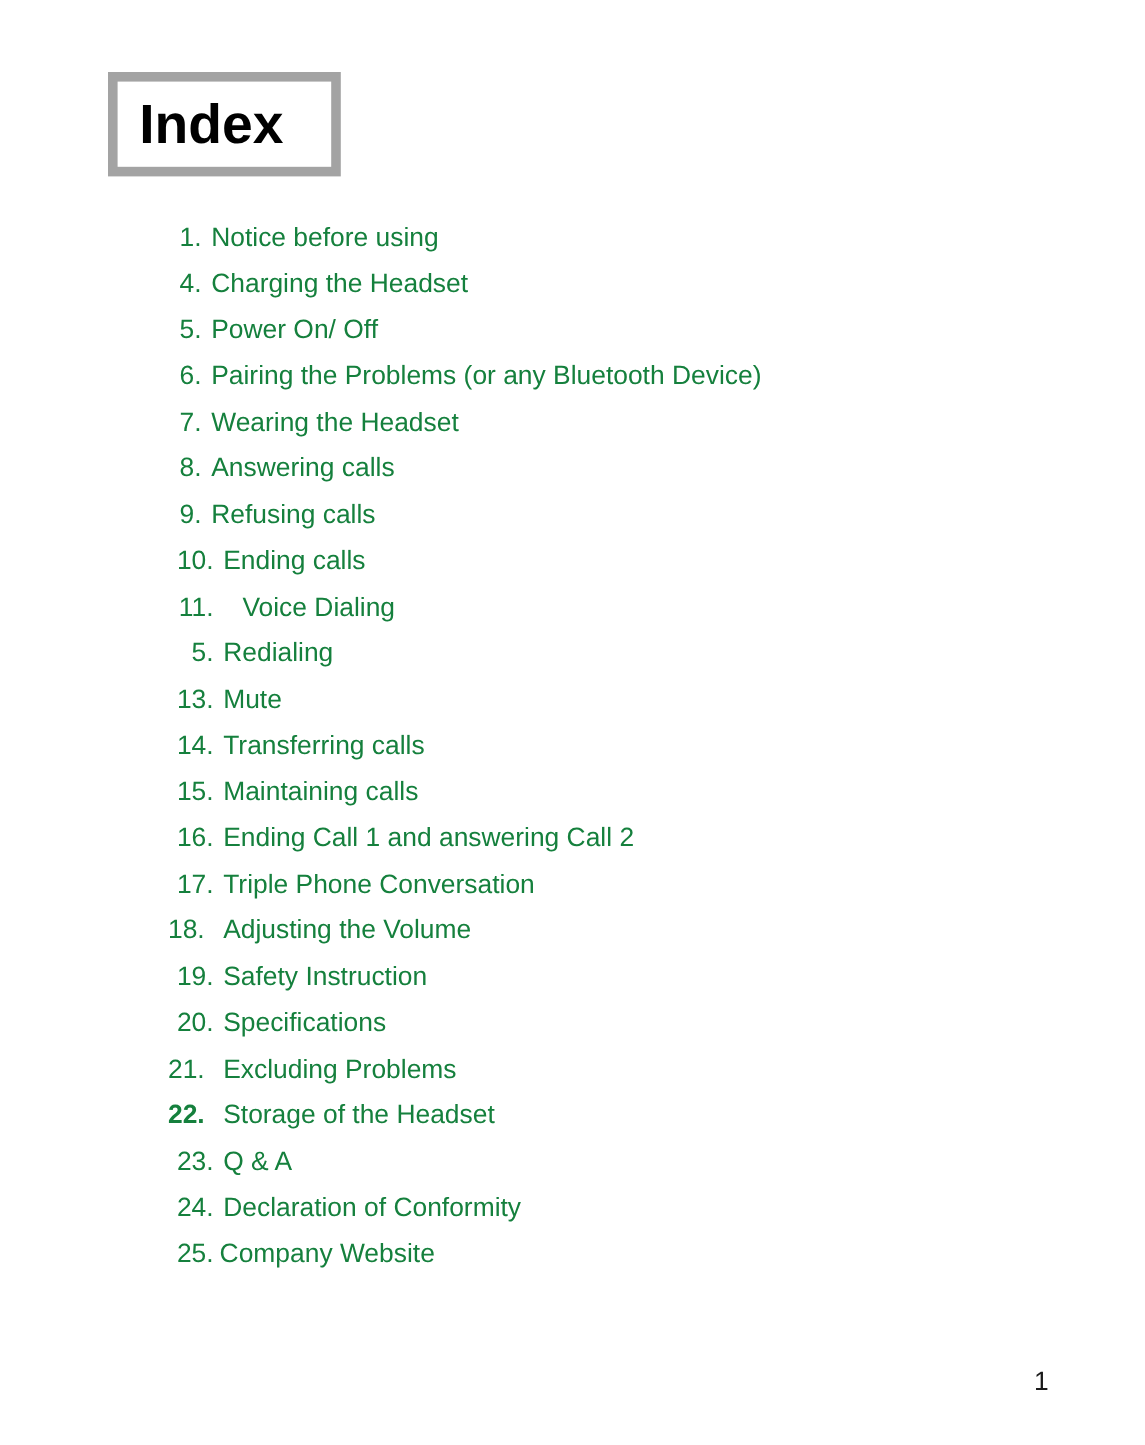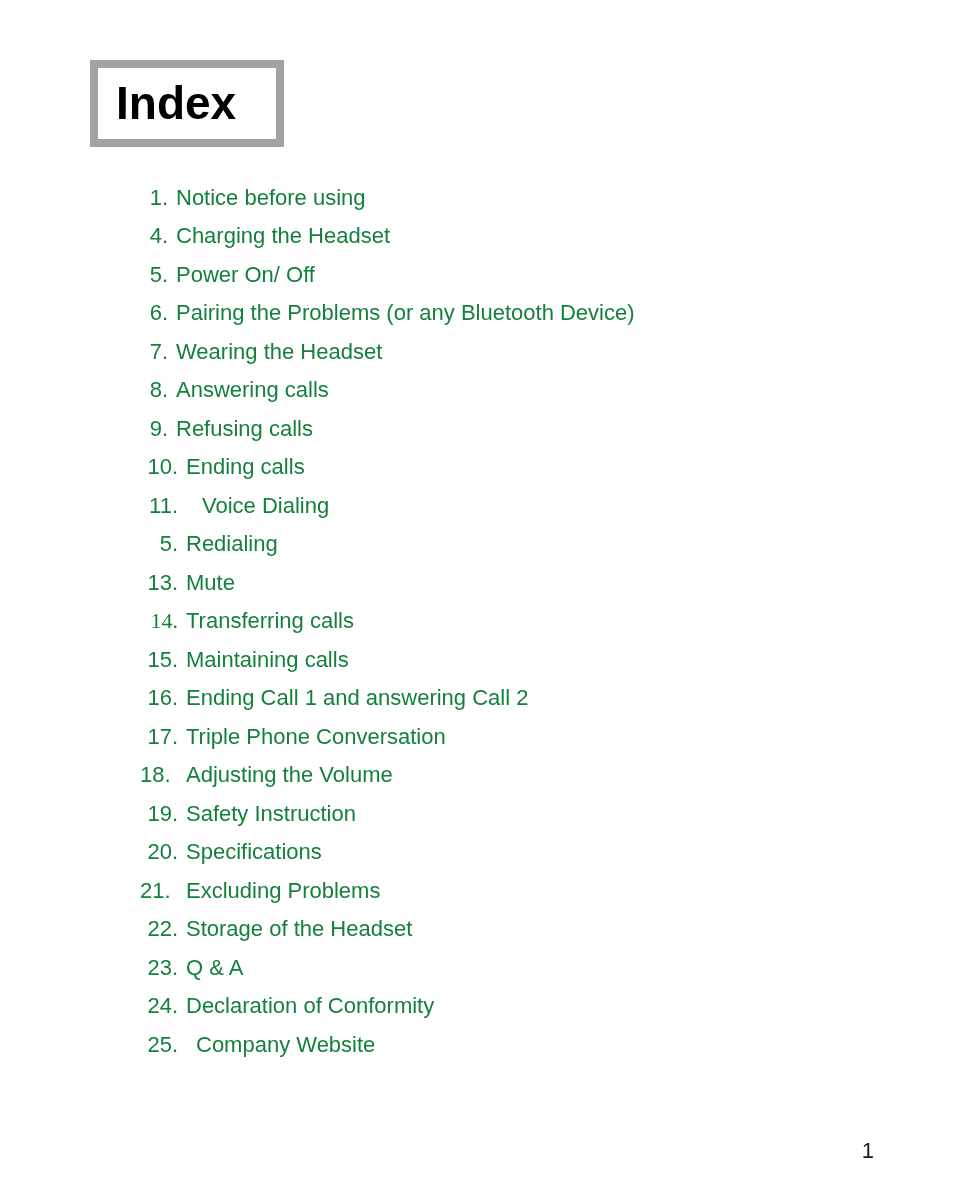--- a/index.html
+++ b/index.html
@@ -77,29 +77,29 @@
       <li><span style="display: inline-block; width: 28px; text-align: right; margin-right: 8px;">4.</span><span>Charging the Headset</span></li>
       <li><span style="display: inline-block; width: 28px; text-align: right; margin-right: 8px;">5.</span><span>Power On/ Off</span></li>
       <li><span style="display: inline-block; width: 28px; text-align: right; margin-right: 8px;">6.</span><span>Pairing the Problems (or any Bluetooth Device)</span></li>
       <li><span style="display: inline-block; width: 28px; text-align: right; margin-right: 8px;">7.</span><span>Wearing the Headset</span></li>
       <li><span style="display: inline-block; width: 28px; text-align: right; margin-right: 8px;">8.</span><span>Answering calls</span></li>
       <li><span style="display: inline-block; width: 28px; text-align: right; margin-right: 8px;">9.</span><span>Refusing calls</span></li>
       <li><span style="display: inline-block; width: 38px; text-align: right; margin-right: 8px;">10.</span><span>Ending calls</span></li>
       <li><span style="display: inline-block; width: 38px; text-align: right; margin-right: 24px;">11.</span><span>Voice Dialing</span></li>
       <li><span style="display: inline-block; width: 38px; text-align: right; margin-right: 8px;">5.</span><span>Redialing</span></li>
       <li><span style="display: inline-block; width: 38px; text-align: right; margin-right: 8px;">13.</span><span>Mute</span></li>
-      <li><span style="display: inline-block; width: 38px; text-align: right; margin-right: 8px; font-family: Liberation Serif, serif;">14.</span><span>Transferring calls</span></li>
+      <li><span style="display: inline-block; width: 38px; text-align: right; margin-right: 8px;">14.</span><span>Transferring calls</span></li>
       <li><span style="display: inline-block; width: 38px; text-align: right; margin-right: 8px;">15.</span><span>Maintaining calls</span></li>
       <li><span style="display: inline-block; width: 38px; text-align: right; margin-right: 8px;">16.</span><span>Ending Call 1 and answering Call 2</span></li>
       <li><span style="display: inline-block; width: 38px; text-align: right; margin-right: 8px;">17.</span><span>Triple Phone Conversation</span></li>
       <li><span style="display: inline-block; width: 38px; text-align: left; margin-right: 8px;">18.</span><span>Adjusting the Volume</span></li>
       <li><span style="display: inline-block; width: 38px; text-align: right; margin-right: 8px;">19.</span><span>Safety Instruction</span></li>
       <li><span style="display: inline-block; width: 38px; text-align: right; margin-right: 8px;">20.</span><span>Specifications</span></li>
       <li><span style="display: inline-block; width: 38px; text-align: left; margin-right: 8px;">21.</span><span>Excluding Problems</span></li>
-      <li><span style="display: inline-block; width: 38px; text-align: right; margin-right: 8px;">22.</span><span>Storage of the Headset</span></li>
+      <li><span style="display: inline-block; width: 38px; margin-right: 8px; font-weight: bold;">22.</span><span>Storage of the Headset</span></li>
       <li><span style="display: inline-block; width: 38px; text-align: right; margin-right: 8px;">23.</span><span>Q &amp; A</span></li>
       <li><span style="display: inline-block; width: 38px; text-align: right; margin-right: 8px;">24.</span><span>Declaration of Conformity</span></li>
-      <li><span style="display: inline-block; width: 38px; text-align: right; margin-right: 18px;">25.</span><span>Company Website</span></li>
+      <li><span style="display: inline-block; width: 38px; text-align: right; margin-right: 5px;">25.</span><span>Company Website</span></li>
     </ul>
 
   <div class="page-number">1</div>
 
 </div>
 
 </body></html>

